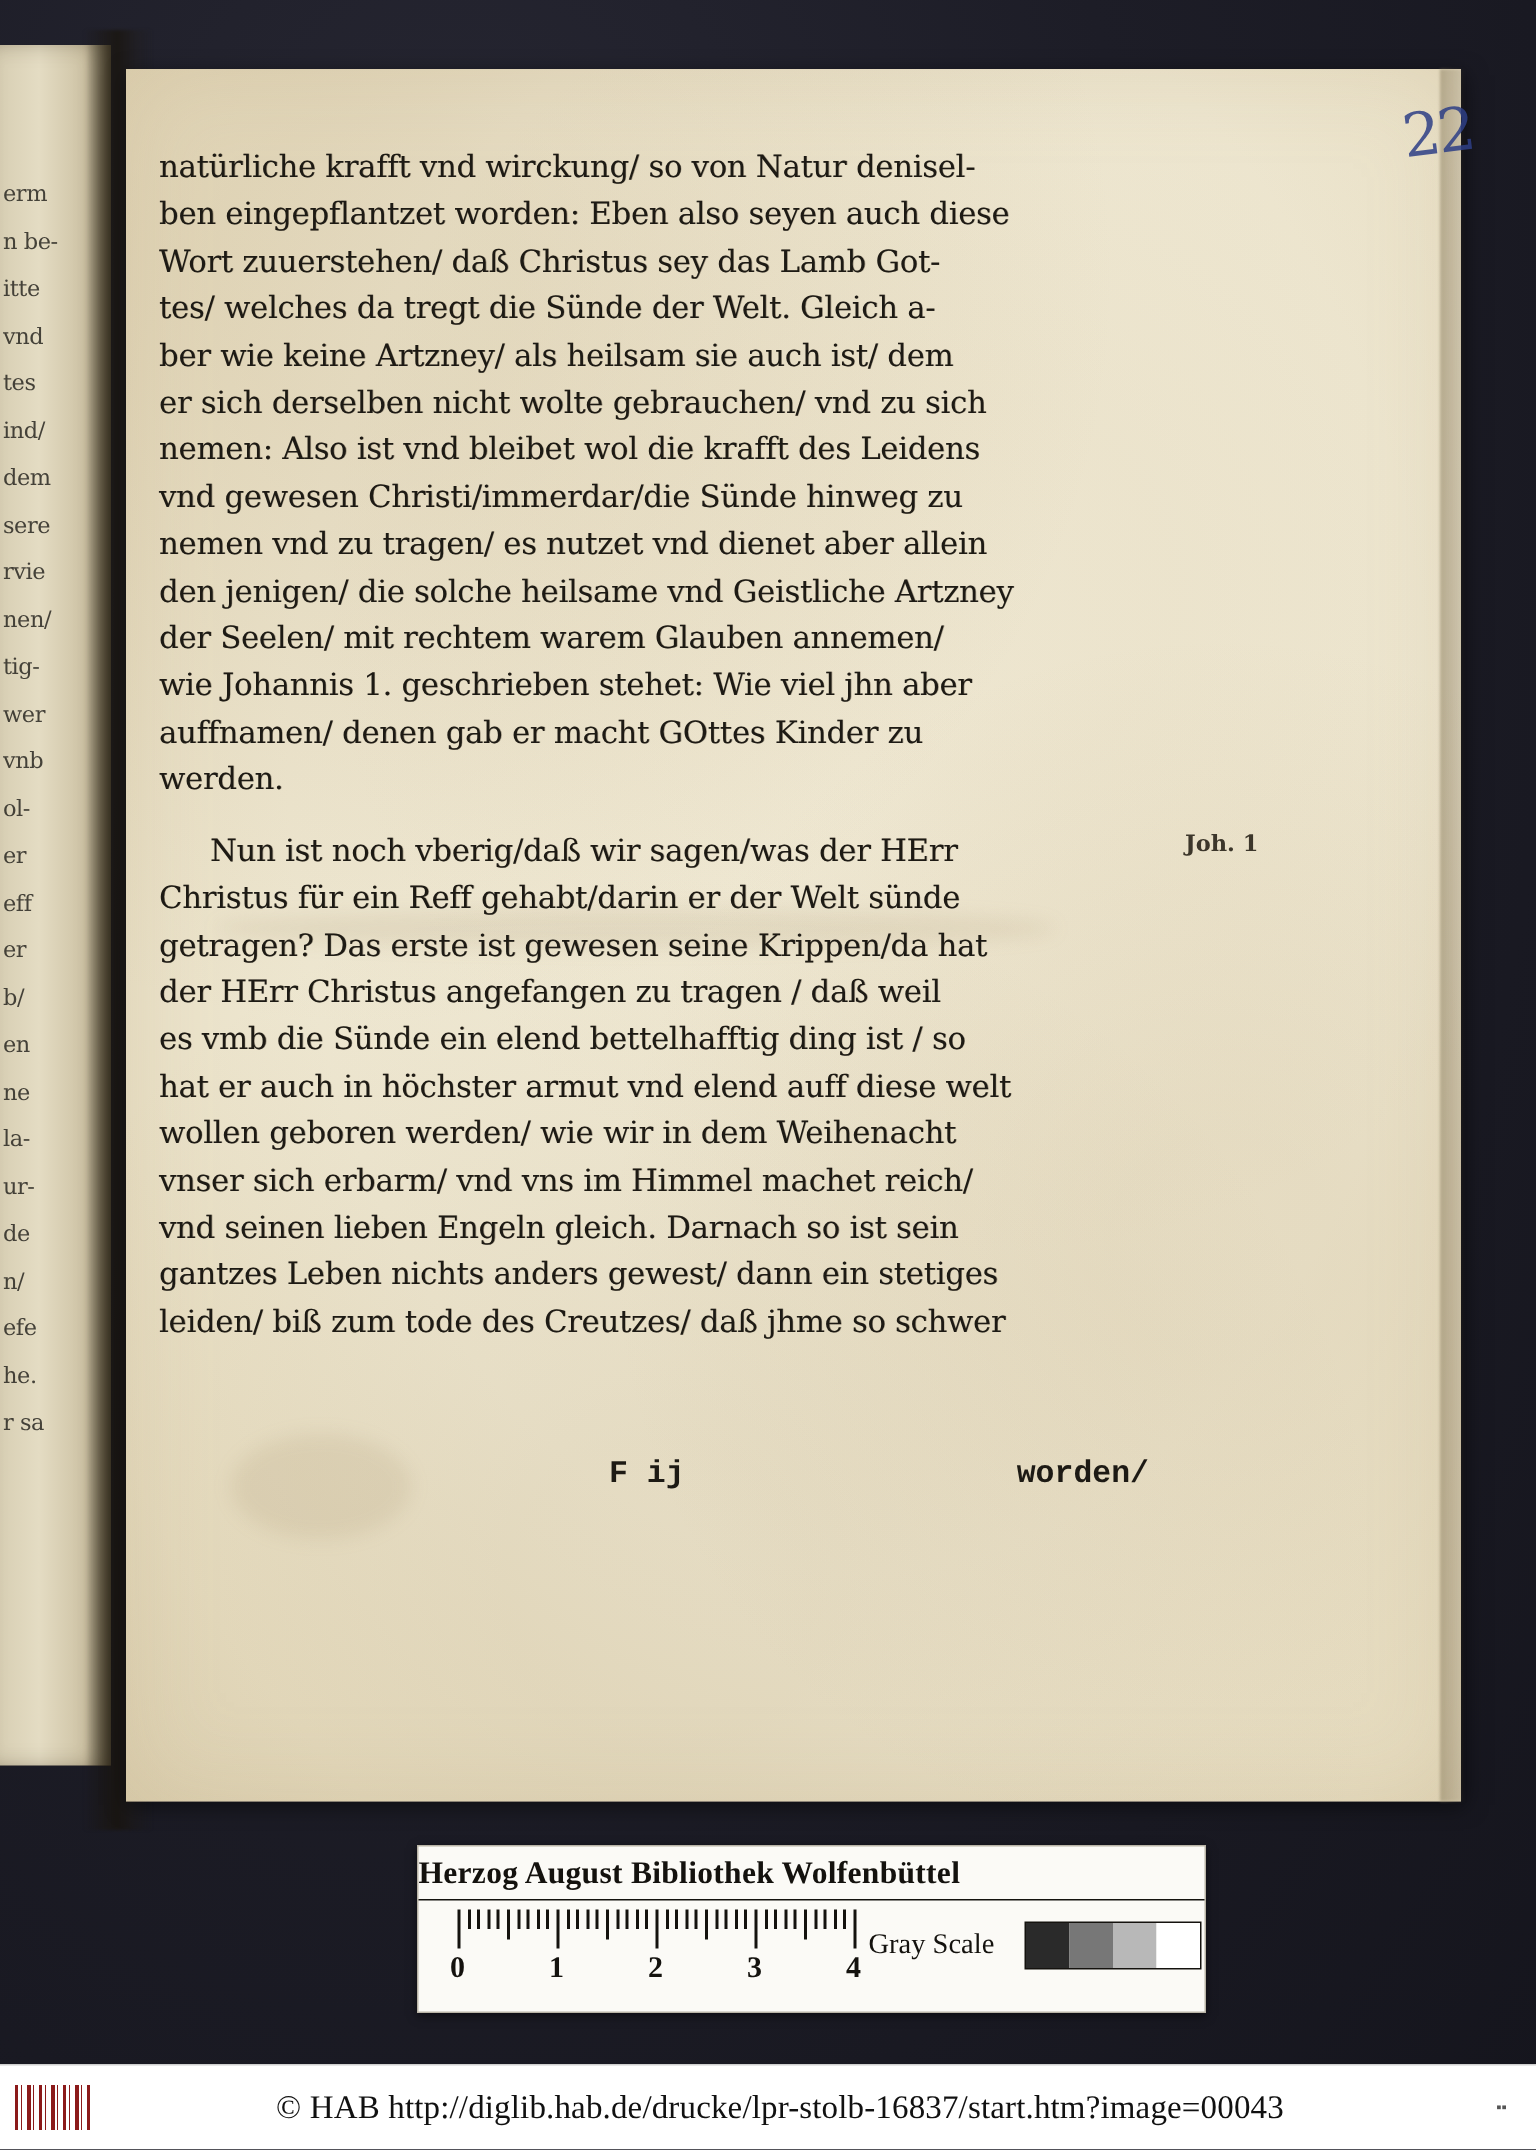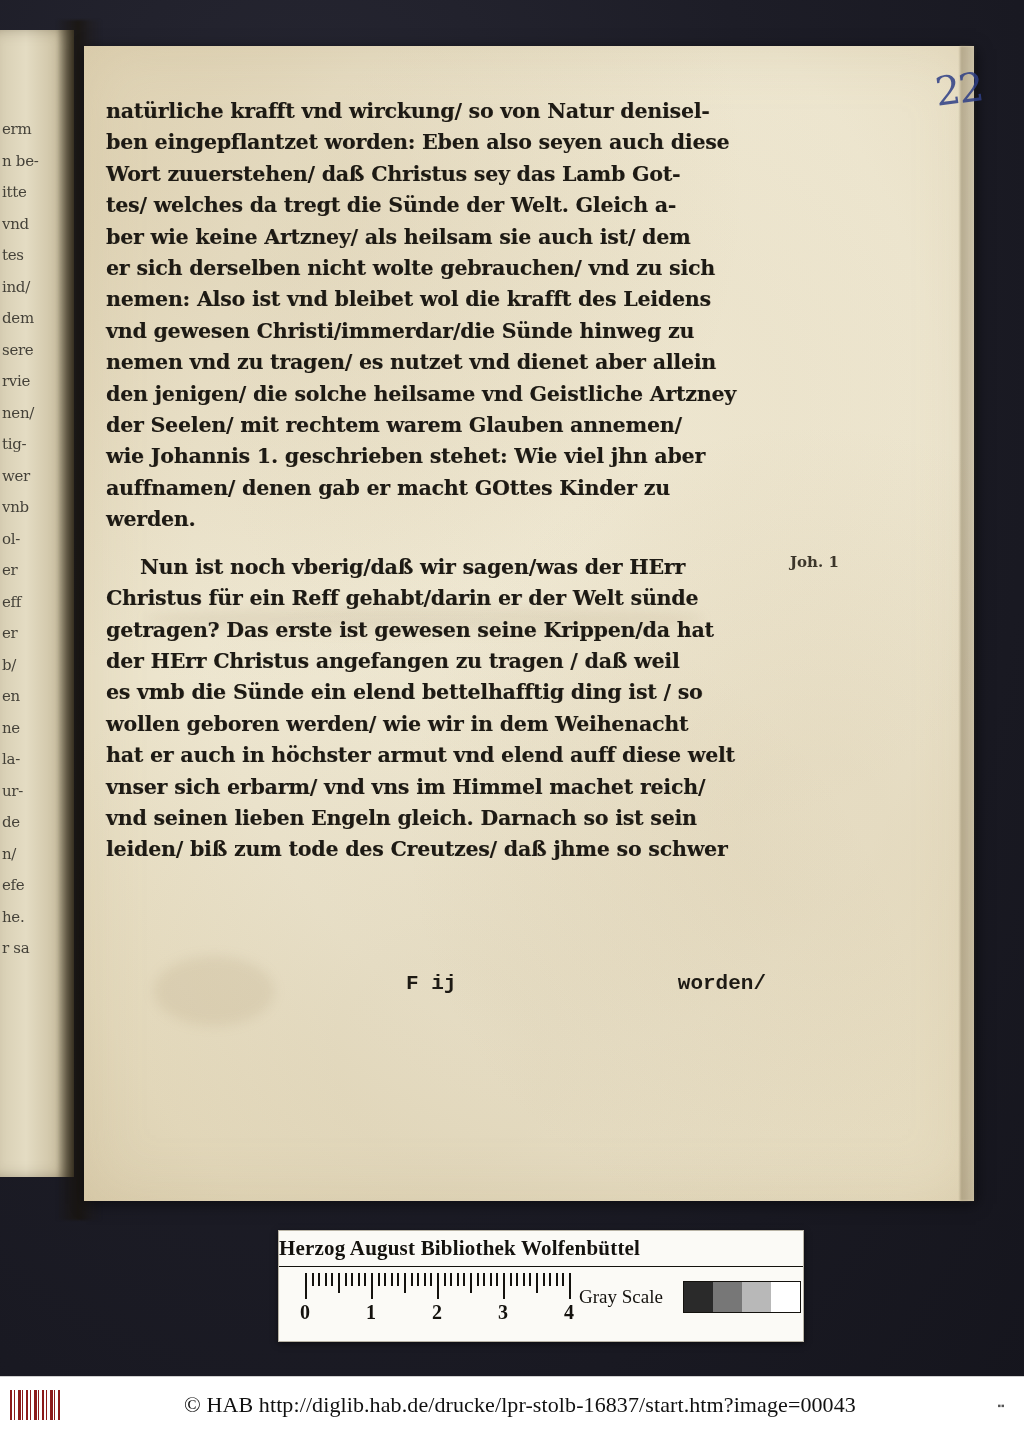--- a/index.html
+++ b/index.html
@@ -109,21 +109,21 @@
   }
 
   
   .textblock {
     position: absolute;
     left: 106px;
     top: 96px;
     width: 660px;
     color: #1d1a14;
     font-family: "DejaVu Serif", serif;
-    font-weight: 700;
+    font-weight: 400;
     font-size: 20.5px;
     line-height: 31.4px;
     letter-spacing: -0.2px;
     text-rendering: optimizeLegibility;
   }
   .textblock .ln {
     white-space: nowrap;
     overflow: visible;
     text-shadow: 0.4px 0.3px 0 rgba(40,30,16,0.35);
   }
@@ -343,24 +343,25 @@
         <div class="ln">wie Johannis 1. geschrieben stehet: Wie viel jhn aber</div>
         <div class="ln">auffnamen/ denen gab er macht GOttes Kinder zu</div>
         <div class="ln">werden.</div>
       </div>
     <div id="para2" class="para2">
         <div class="ln indent">Nun ist noch vberig/daß wir sagen/was der HErr</div>
         <div class="ln">Christus für ein Reff gehabt/darin er der Welt sünde</div>
         <div class="ln">getragen? Das erste ist gewesen seine Krippen/da hat</div>
         <div class="ln">der HErr Christus angefangen zu tragen / daß weil</div>
         <div class="ln">es vmb die Sünde ein elend bettelhafftig ding ist / so</div>
+        <div class="ln">hat er auch in höchster armut vnd elend auff diese welt</div>
         <div class="ln">wollen geboren werden/ wie wir in dem Weihenacht</div>
-        <div class="ln">hat er auch in höchster armut vnd elend auff diese welt</div>
         <div class="ln">vnser sich erbarm/ vnd vns im Himmel machet reich/</div>
         <div class="ln">vnd seinen lieben Engeln gleich.   Darnach so ist sein</div>
+        <div class="ln">gantzes Leben nichts anders gewest/ dann ein stetiges</div>
         <div class="ln">leiden/ biß zum tode des Creutzes/ daß jhme so schwer</div>
       </div>
   </div>
 
   <div class="marginal">Joh. 1</div>
 
   <div class="sigline">
     <span class="sig">F ij</span>
     <span>worden/</span>
   </div>

